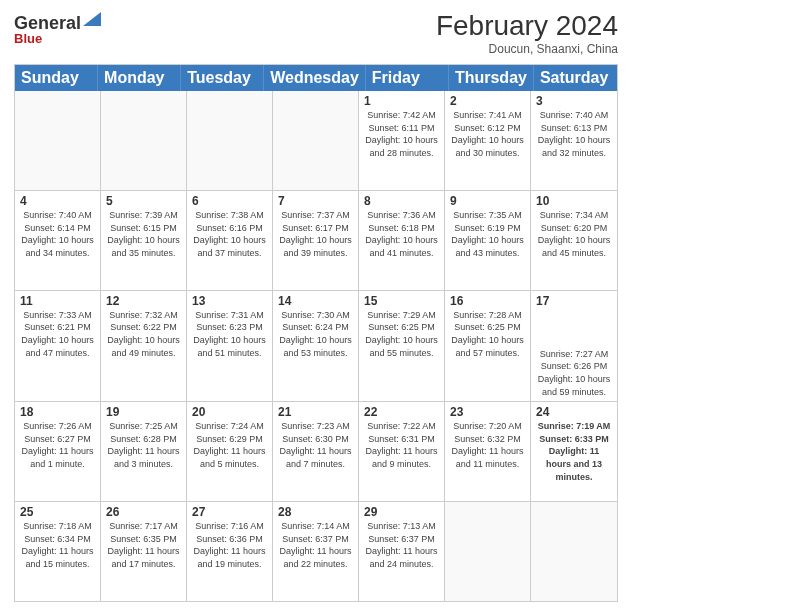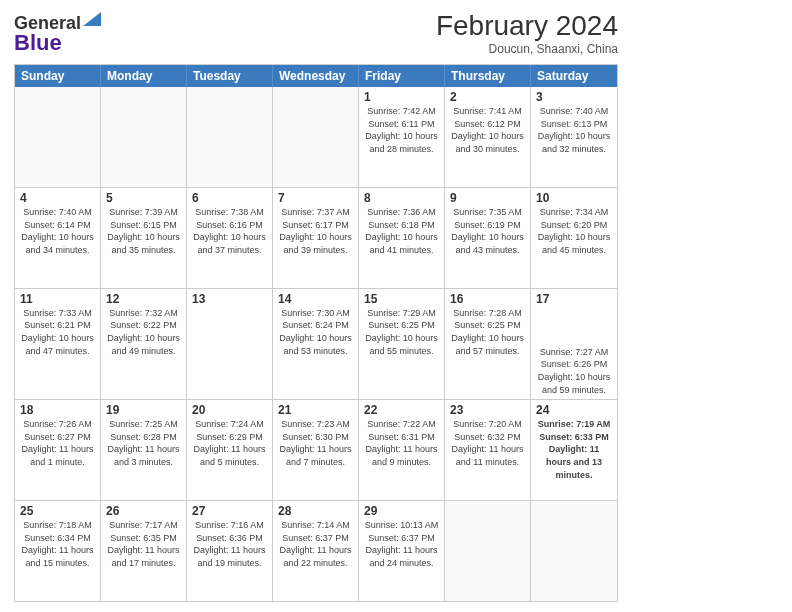--- a/index.html
+++ b/index.html
@@ -32,23 +32,23 @@
       display: flex;
       flex-direction: column;
       line-height: 1;
     }
     .logo-general {
       font-size: 18px;
       font-weight: bold;
       color: #333;
     }
     .logo-blue {
-      font-size: 22px;
+      font-size: 13px;
       font-weight: bold;
-      color: #4c1d95;
+      color: #b91c1c;
     }
     .logo-icon {
       width: 18px;
       height: 14px;
       margin-left: 2px;
       margin-top: -8px;
     }
     .title-block {
       text-align: right;
     }
@@ -67,21 +67,21 @@
       flex-direction: column;
       border: 1px solid #ccc;
     }
     .cal-header-row {
       display: grid;
       grid-template-columns: repeat(7, 1fr);
       background: #3a7abf;
     }
     .cal-header-cell {
       color: #fff;
-      font-size: 12px;
+      font-size: 16px;
       font-weight: bold;
       padding: 4px 6px;
       text-align: left;
       border-right: 1px solid #5590cc;
     }
     .cal-header-cell:last-child { border-right: none; }
     .cal-body {
       flex: 1;
       display: flex;
       flex-direction: column;
@@ -226,20 +226,23 @@
 Daylight: 10 hours and 47 minutes.</div>
           </div>
           <div class="cal-cell">
             <span class="day-num">12</span>
             <div class="cell-info" style="white-space: pre-line;">Sunrise: 7:32 AM
 Sunset: 6:22 PM
 Daylight: 10 hours and 49 minutes.</div>
           </div>
           <div class="cal-cell">
             <span class="day-num">13</span>
+            <div class="cell-info" style="white-space: pre-line;">Sunrise: 7:31 AM
+Sunset: 6:23 PM
+Daylight: 10 hours and 51 minutes.</div>
           </div>
           <div class="cal-cell">
             <span class="day-num">14</span>
             <div class="cell-info" style="white-space: pre-line;">Sunrise: 7:30 AM
 Sunset: 6:24 PM
 Daylight: 10 hours and 53 minutes.</div>
           </div>
           <div class="cal-cell">
             <span class="day-num">15</span>
             <div class="cell-info" style="white-space: pre-line;">Sunrise: 7:29 AM
@@ -323,21 +326,21 @@
 Daylight: 11 hours and 19 minutes.</div>
           </div>
           <div class="cal-cell">
             <span class="day-num">28</span>
             <div class="cell-info" style="white-space: pre-line;">Sunrise: 7:14 AM
 Sunset: 6:37 PM
 Daylight: 11 hours and 22 minutes.</div>
           </div>
           <div class="cal-cell">
             <span class="day-num">29</span>
-            <div class="cell-info" style="white-space: pre-line;">Sunrise: 10:13 AM
+            <div class="cell-info" style="white-space: pre-line;">Sunrise: 7:13 AM
 Sunset: 6:37 PM
 Daylight: 11 hours and 24 minutes.</div>
           </div>
           <div class="cal-cell empty"></div>
           <div class="cal-cell empty"></div>
         </div>
       </div>
   </div>
 </div>
 

